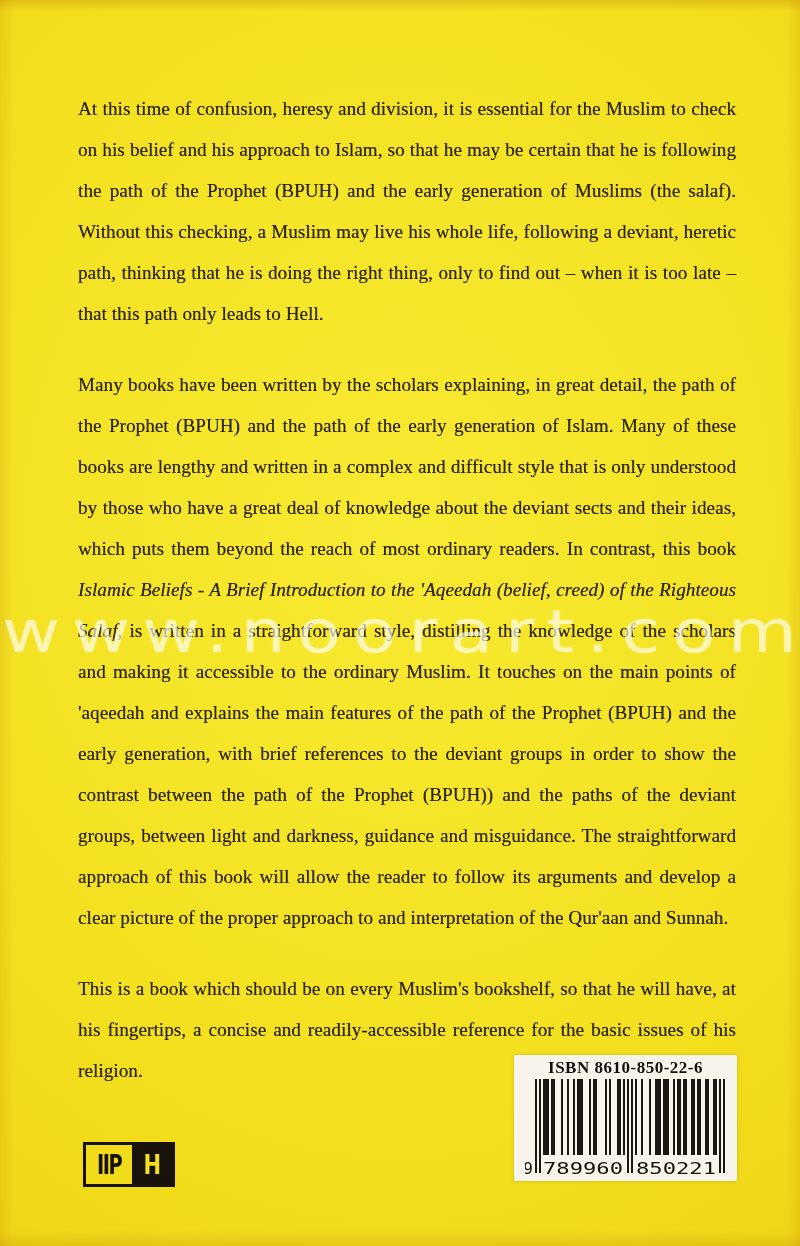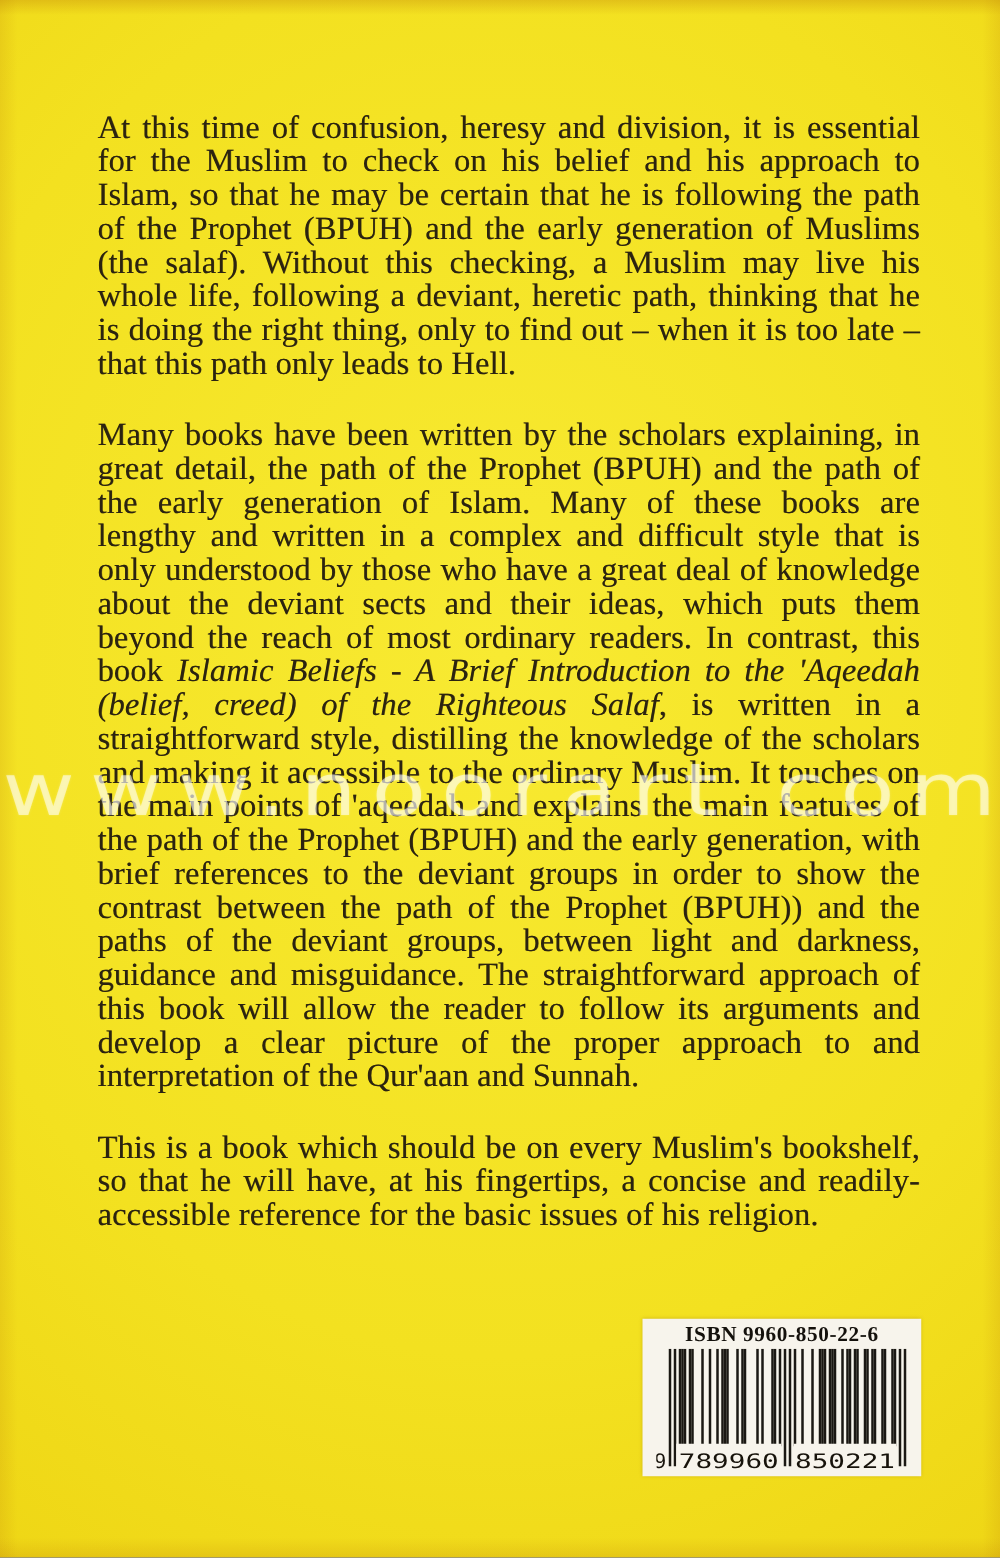--- a/index.html
+++ b/index.html
@@ -17,22 +17,22 @@
       radial-gradient(ellipse 120% 90% at 50% 42%, #f8ea32 0%, #f3e120 50%, #eed514 80%, #e3c309 100%);
     font-family: "Liberation Serif", serif;
   }
 
   
   .body-text {
     position: absolute;
     left: 78px;
     top: 88px;
     width: 658px;
-    font-size: 26px;
-    line-height: 27px;
+    font-size: 19px;
+    line-height: 41px;
     color: #2b2310;
     text-align: justify;
     text-shadow: 0.3px 0 0 rgba(43,35,16,0.55);
     letter-spacing: 0.1px;
   }
   .body-text p { margin: 0 0 30px 0; }
   .body-text p:last-child { margin-bottom: 15px; }
   .body-text em { font-style: italic; }
 
   
@@ -132,21 +132,21 @@
     <p><span>At this time of confusion, heresy and division, it is essential for the Muslim to check on his belief and his approach to Islam, so that he may be certain that he is following the path of the Prophet (BPUH) and the early generation of Muslims (the salaf). Without this checking, a Muslim may live his whole life, following a deviant, heretic path, thinking that he is doing the right thing, only to find out – when it is too late – that this path only leads to Hell.</span></p>
 
     <p><span>Many books have been written by the scholars explaining, in great detail, the path of the Prophet (BPUH) and the path of the early generation of Islam. Many of these books are lengthy and written in a complex and difficult style that is only understood by those who have a great deal of knowledge about the deviant sects and their ideas, which puts them beyond the reach of most ordinary readers. In contrast, this book </span><em>Islamic Beliefs - A Brief Introduction to the 'Aqeedah (belief, creed) of the Righteous Salaf</em><span>, is written in a straightforward style, distilling the knowledge of the scholars and making it accessible to the ordinary Muslim. It touches on the main points of 'aqeedah and explains the main features of the path of the Prophet (BPUH) and the early generation, with brief references to the deviant groups in order to show the contrast between the path of the Prophet (BPUH)) and the paths of the deviant groups, between light and darkness, guidance and misguidance. The straightforward approach of this book will allow the reader to follow its arguments and develop a clear picture of the proper approach to and interpretation of the Qur'aan and Sunnah.</span></p>
 
     <p><span>This is a book which should be on every Muslim's bookshelf, so that he will have, at his fingertips, a concise and readily-accessible reference for the basic issues of his religion.</span></p>
   </div>
 
   <div class="watermark">www.noorart.com</div>
 
   <div class="barcode-box">
-    <div class="isbn-label">ISBN 9960-850-22-6</div>
+    <div class="isbn-label">ISBN 8610-850-22-6</div>
     <svg class="barcode-svg" id="barcode-svg" width="202" height="100" viewBox="0 0 202 100">
         <rect class="bar" x="198" y="0" width="2" height="94"></rect>
         <rect class="bar" x="194" y="0" width="2" height="94"></rect>
         <rect class="bar" x="190" y="0" width="2" height="78"></rect>
         <rect class="bar" x="188" y="0" width="2" height="78"></rect>
         <rect class="bar" x="182" y="0" width="2" height="78"></rect>
         <rect class="bar" x="180" y="0" width="2" height="78"></rect>
         <rect class="bar" x="174" y="0" width="2" height="78"></rect>
         <rect class="bar" x="172" y="0" width="2" height="78"></rect>
         <rect class="bar" x="168" y="0" width="2" height="78"></rect>
@@ -189,14 +189,20 @@
         <rect class="bar" x="14" y="0" width="2" height="94"></rect>
         <rect class="bar" x="10" y="0" width="2" height="94"></rect>
       <rect class="mask" x="16" y="76" width="84" height="24"></rect>
       <rect class="mask" x="110" y="76" width="82" height="24"></rect>
       <text x="8" y="95" text-anchor="end">9</text>
       <text x="58" y="95" text-anchor="middle" textLength="80" lengthAdjust="spacingAndGlyphs">789960</text>
       <text x="151" y="95" text-anchor="middle" textLength="80" lengthAdjust="spacingAndGlyphs">850221</text>
     </svg>
   </div>
 
+  <div class="iiph-logo">
+    <span class="iiph-left">IIP</span>
+    <span class="iiph-right">
+        <span>H</span>
+      </span>
+  </div>
 
 </div>
 
 </body></html>

